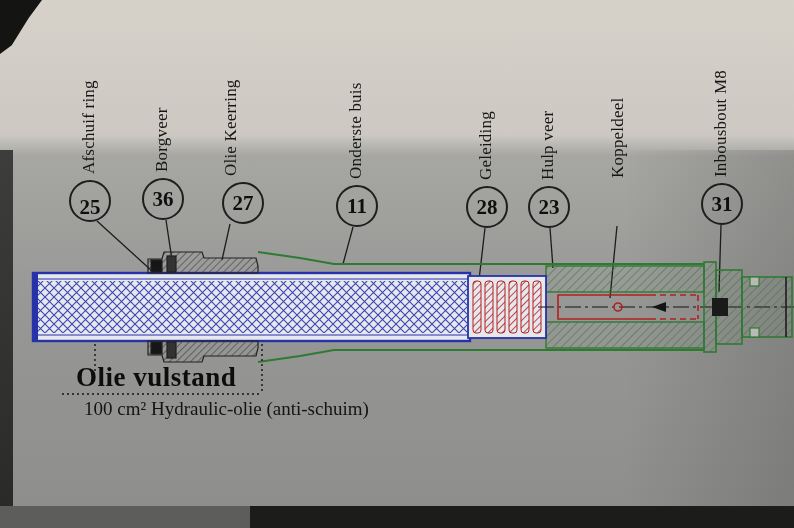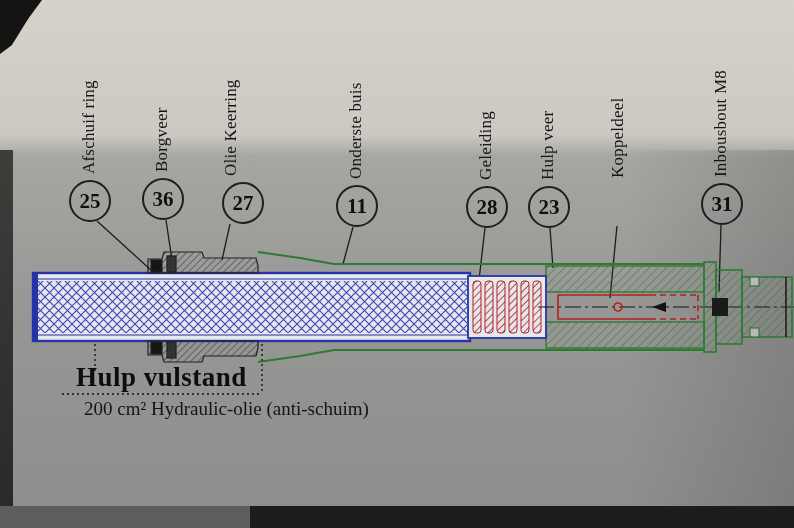--- a/index.html
+++ b/index.html
@@ -142,21 +142,21 @@
 
   <div class="callout-label" style="left:78px;  top:174px;">Afschuif ring</div>
   <div class="callout-label" style="left:151px; top:172px;">Borgveer</div>
   <div class="callout-label" style="left:220px; top:176px;">Olie Keerring</div>
   <div class="callout-label" style="left:345px; top:179px;">Onderste buis</div>
   <div class="callout-label" style="left:475px; top:180px;">Geleiding</div>
   <div class="callout-label" style="left:537px; top:180px;">Hulp veer</div>
   <div class="callout-label" style="left:607px; top:178px;">Koppeldeel</div>
   <div class="callout-label" style="left:710px; top:177px;">Inbousbout M8</div>
 
-  <div class="callout-circle" style="left:69px;  top:180px;">
+  <div class="callout-circle" style="left:69px;  top:180px;align-items:flex-end;">
     <span>25</span>
   </div>
   <div class="callout-circle" style="left:142px; top:178px;">
     <span>36</span>
   </div>
   <div class="callout-circle" style="left:222px; top:182px;">
     <span>27</span>
   </div>
   <div class="callout-circle" style="left:336px; top:185px;justify-content:center;">
     <span>11</span>
@@ -164,16 +164,16 @@
   <div class="callout-circle" style="left:466px; top:186px;">
     <span>28</span>
   </div>
   <div class="callout-circle" style="left:528px; top:186px;">
     <span>23</span>
   </div>
   <div class="callout-circle" style="left:701px; top:183px;">
     <span>31</span>
   </div>
 
-  <div class="note-oil-level">Hulp vulstand</div>
-  <div class="note-oil-spec">200 cm² Hydraulic-olie  (anti-schuim)</div>
+  <div class="note-oil-level">Olie vulstand</div>
+  <div class="note-oil-spec">100 cm² Hydraulic-olie  (anti-schuim)</div>
 
 </div>
 
 </body></html>

